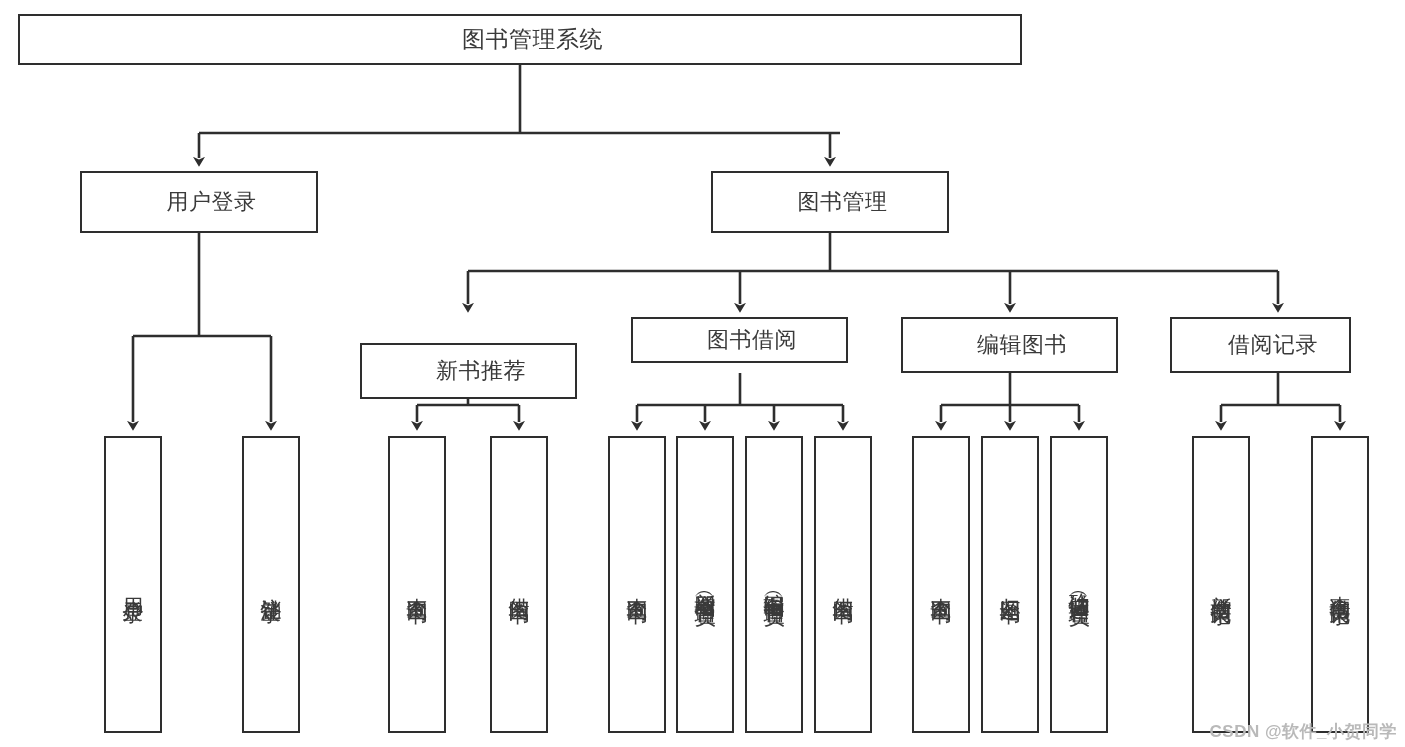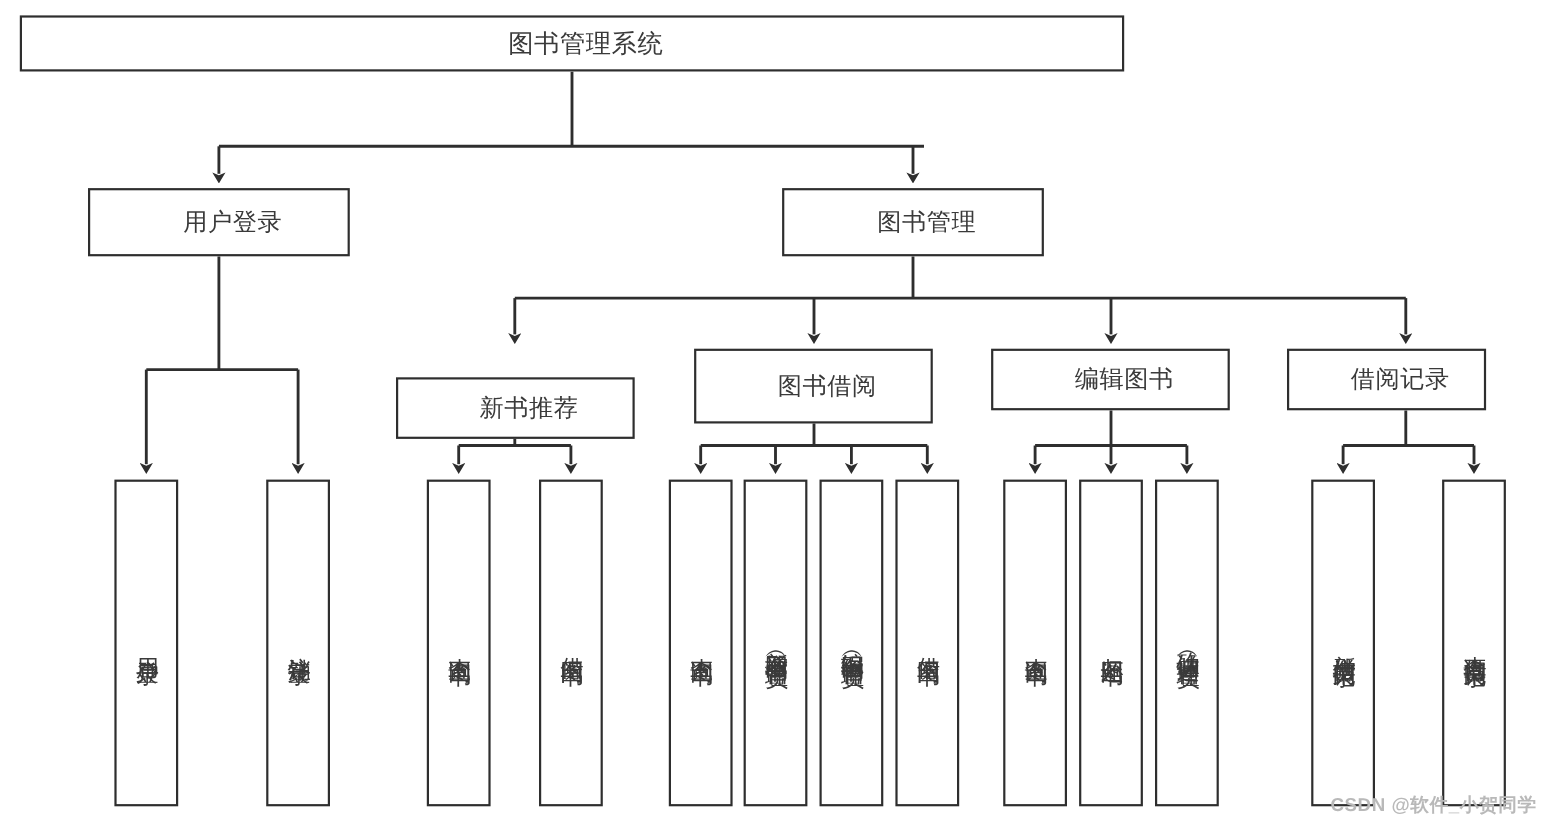--- a/index.html
+++ b/index.html
@@ -133,21 +133,21 @@
   </div>
 
   <div class="node h" style="left:711px;top:171px;width:238px;height:62px;">
     <span class="lbl">图书管理</span>
   </div>
 
   <div class="node h" style="left:360px;top:317px;width:217px;height:56px;margin-top:26px;">
     <span class="lbl">新书推荐</span>
   </div>
 
-  <div class="node h" style="left:631px;top:317px;width:217px;height:68px;">
+  <div class="node h" style="left:631px;top:317px;width:217px;height:46px;">
     <span class="lbl">图书借阅</span>
   </div>
 
   <div class="node h" style="left:901px;top:317px;width:217px;height:56px;">
     <span class="lbl">编辑图书</span>
   </div>
 
   <div class="node h" style="left:1170px;top:317px;width:181px;height:56px;">
     <span class="lbl">借阅记录</span>
   </div>

